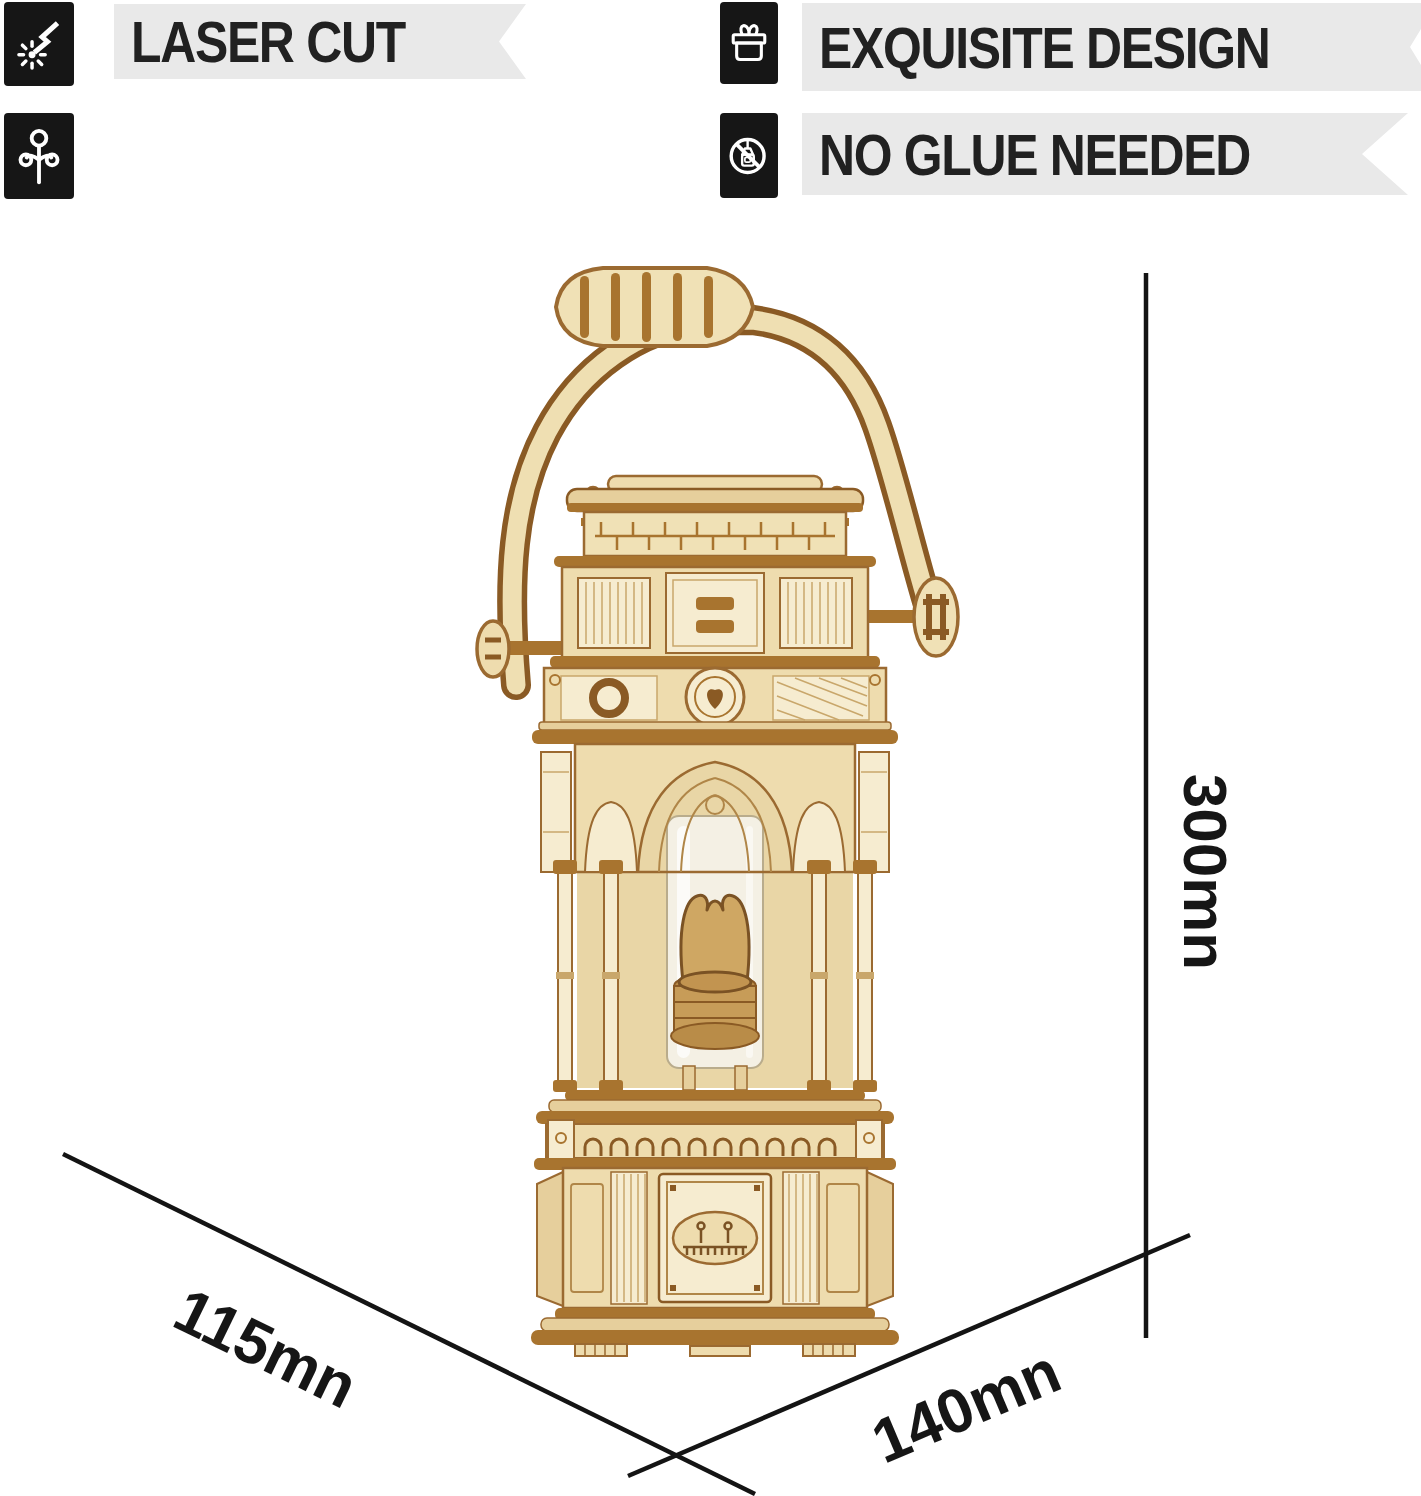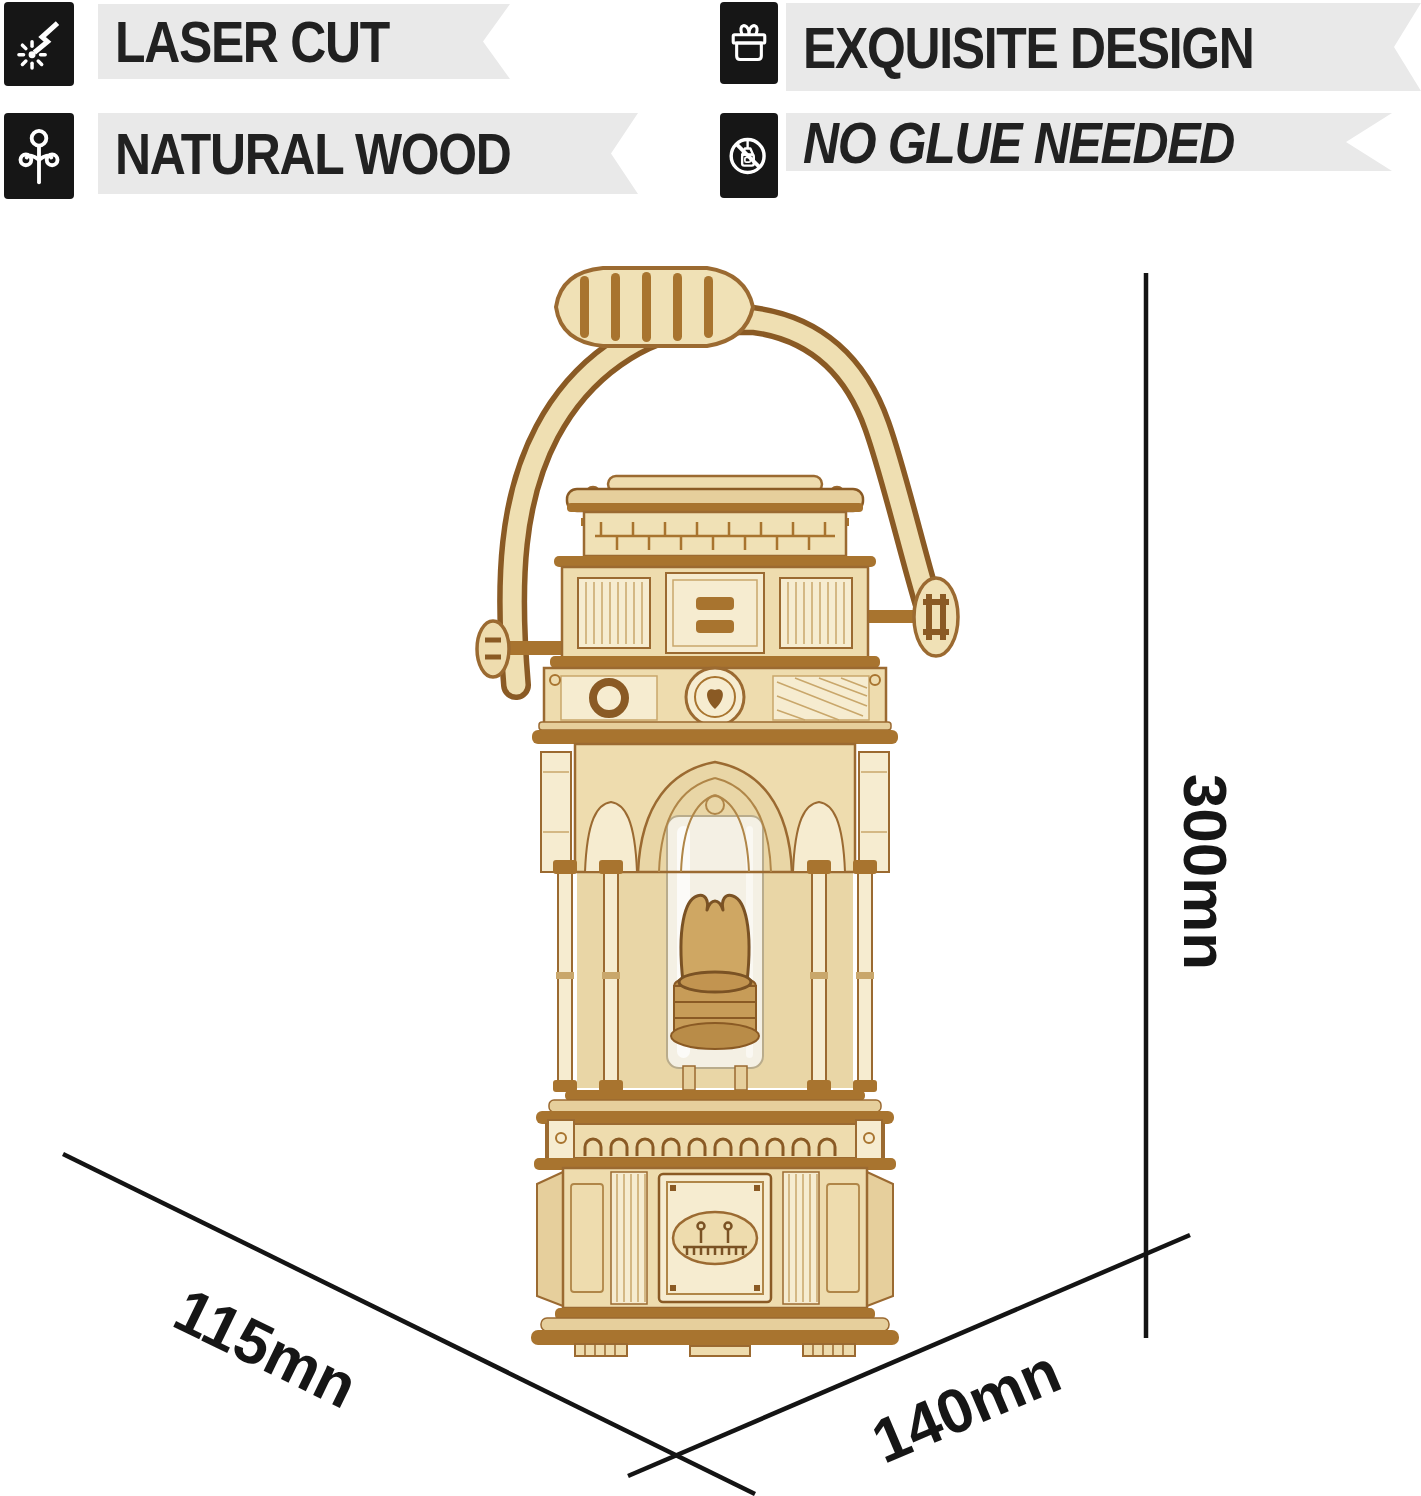--- a/index.html
+++ b/index.html
@@ -8,36 +8,37 @@
     font-family:"Liberation Sans",sans-serif;
   }
   .icbox{
     position:absolute;background:#161616;border-radius:4px;
     display:flex;align-items:center;justify-content:center;
   }
   .ribbon{
     position:absolute;background:#e9e9e9;display:flex;align-items:center;
     padding-left:17px;box-sizing:border-box;
     clip-path:polygon(0 0,100% 0,calc(100% - 27px) 50%,100% 100%,0 100%);
+    margin-left:16px;
   }
   .ribbon.deepnotch{
     clip-path:polygon(0 0,100% 0,calc(100% - 46px) 50%,100% 100%,0 100%);
   }
   .rtext{
     font-size:58px;font-weight:bold;color:#212121;letter-spacing:-1.5px;
     transform:scaleX(0.86);transform-origin:0 50%;white-space:nowrap;
   }
   #b1i{left:4px;top:2px;width:70px;height:84px;}
   #b1r{left:98px;top:4px;width:412px;height:75px;}
   #b2i{left:4px;top:113px;width:70px;height:86px;}
   #b2r{left:98px;top:113px;width:540px;height:81px;}
   #b3i{left:720px;top:2px;width:58px;height:82px;}
   #b3r{left:786px;top:3px;width:635px;height:88px;}
   #b4i{left:720px;top:113px;width:58px;height:85px;}
-  #b4r{left:786px;top:113px;width:606px;height:58px;font-style:italic;}
+  #b4r{left:786px;top:113px;width:606px;height:82px;}
   .lantern{position:absolute;left:415px;top:260px;width:600px;height:1100px;}
   .lines{position:absolute;left:0;top:0;}
   .dim{
     position:absolute;font-size:62px;font-weight:bold;color:#161616;white-space:nowrap;
   }
   #dim-height{left:1205px;top:872px;transform:translate(-50%,-50%) rotate(90deg);}
   #dim-depth{left:266px;top:1348px;transform:translate(-50%,-50%) rotate(26deg);}
   #dim-width{left:966px;top:1406px;transform:translate(-50%,-50%) rotate(-23deg);}
 </style>
 </head>
@@ -68,23 +69,20 @@
     <svg width="54" height="68" viewBox="0 0 70 84">
       <g stroke="#fff" fill="none" stroke-width="5" stroke-linecap="round">
         <path d="M35 76 V30"></path>
         <circle cx="35" cy="19" r="9.5"></circle>
         <circle cx="18" cy="47" r="7"></circle>
         <circle cx="52" cy="47" r="7"></circle>
         <path d="M35 47 C28 41 22 40 19 44"></path>
         <path d="M35 47 C42 41 48 40 51 44"></path>
       </g>
     </svg>
-  </div>
-  <div class="ribbon" id="b2r">
-    <span class="rtext">NATURAL WOOD</span>
   </div>
 
   <div class="icbox" id="b3i">
     <svg width="48" height="66" viewBox="0 0 70 84">
       <g stroke="#fff" fill="none" stroke-width="4.5" stroke-linejoin="round">
         <rect x="12" y="30" width="46" height="12" rx="2"></rect>
         <path d="M17 42 H53 V61 Q53 66 48 66 H22 Q17 66 17 61 Z"></path>
         <path d="M25 30 C18 14 33 12 35 26 C37 12 52 14 45 30"></path>
         <path d="M35 26 V30"></path>
       </g>

